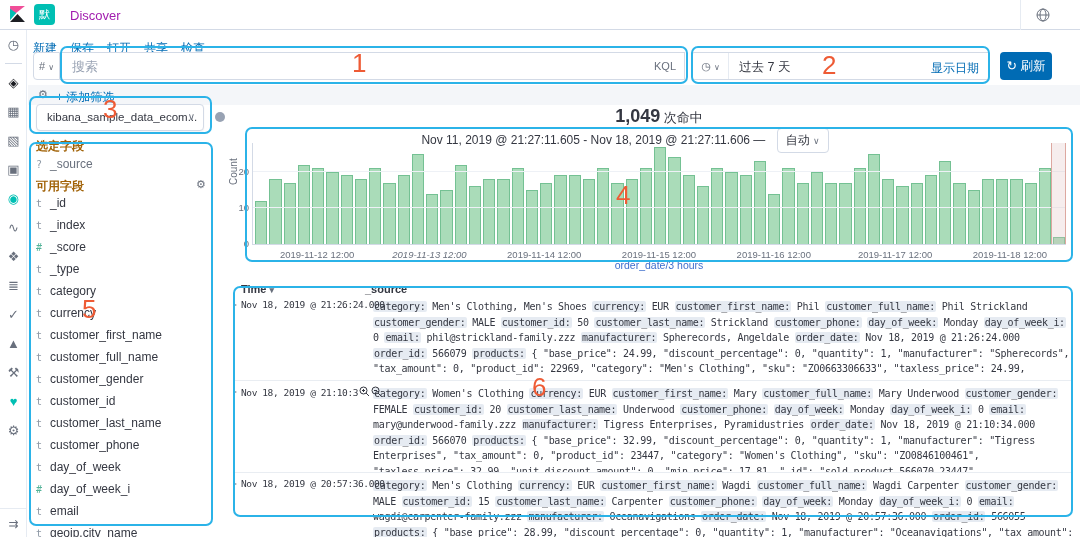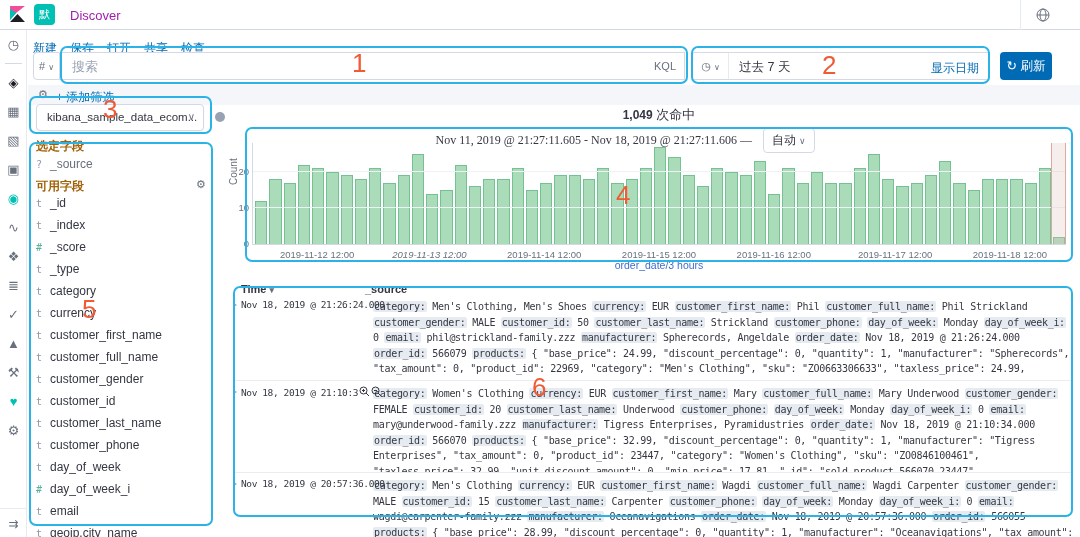--- a/index.html
+++ b/index.html
@@ -49,22 +49,22 @@
   .sb-title { position:absolute; left:36px; font-size:12px; font-weight:bold; color:#a16207; }
   .sb-gear { position:absolute; left:196px; top:178px; color:#69707d; font-size:11px; cursor:pointer; }
   .field-list { position:absolute; left:36px; top:196px; width:175px; }
   .field-row { height:22px; font-size:12px; color:#343741; cursor:pointer; white-space:nowrap; }
   .ftype { display:inline-block; width:14px; font-family:"DejaVu Sans Mono",monospace; font-size:10px; color:#8d98a5; }
   .ftype.num { color:#54b399; }
   .sel-row { position:absolute; left:36px; top:157px; font-size:12px; color:#69707d; cursor:pointer; }
 
   
   .hits { position:absolute; left:245px; top:106px; width:828px; text-align:center; font-size:13px; color:#343741; z-index:1;}
-  .hits b { font-size:12px; }
-  .chart-head { position:absolute; left:245px; top:128px; width:760px; text-align:center; font-size:12px; color:#343741; z-index:1;font-family:Liberation Serif, serif; }
+  .hits b { font-size:18px; }
+  .chart-head { position:absolute; left:245px; top:128px; width:760px; text-align:center; font-size:12px; color:#343741; z-index:1; }
   .interval-select { display:inline-block; border:1px solid #d3dae6; border-radius:4px; background:#fff; padding:3px 8px; font-size:12px; color:#343741; margin-left:8px; cursor:pointer; }
   .plot { position:absolute; left:252px; top:143px; width:814px; height:102px; border-left:1px solid #d3dae6; border-bottom:1px solid #d3dae6; z-index:1; }
   .gridline { position:absolute; left:0; width:100%; height:1px; background:#eef1f6; }
   .ylab { position:absolute; width:24px; text-align:right; font-size:9.5px; color:#69707d; }
   .count-label { position:absolute; left:228px; top:185px; font-size:10px; color:#69707d; transform:rotate(-90deg); transform-origin:left top; z-index:1; }
   .bars { position:absolute; left:1px; bottom:0; width:812px; height:100%; display:flex; align-items:flex-end; }
   .bar { flex:1; margin:0 1px; background:#aadcb9; border:1px solid #74c193; border-bottom:none; }
   .partial-overlay { position:absolute; right:0; top:0; width:15px; height:100%; background:rgba(222,192,192,0.28); border-left:1px solid #dda8a0; border-right:1px solid #dda8a0; }
   .xticks { position:absolute; left:252px; top:249px; width:814px; height:12px; z-index:1; }
   .xticks span { position:absolute; transform:translateX(-50%); font-size:9.5px; color:#69707d; white-space:nowrap; }

